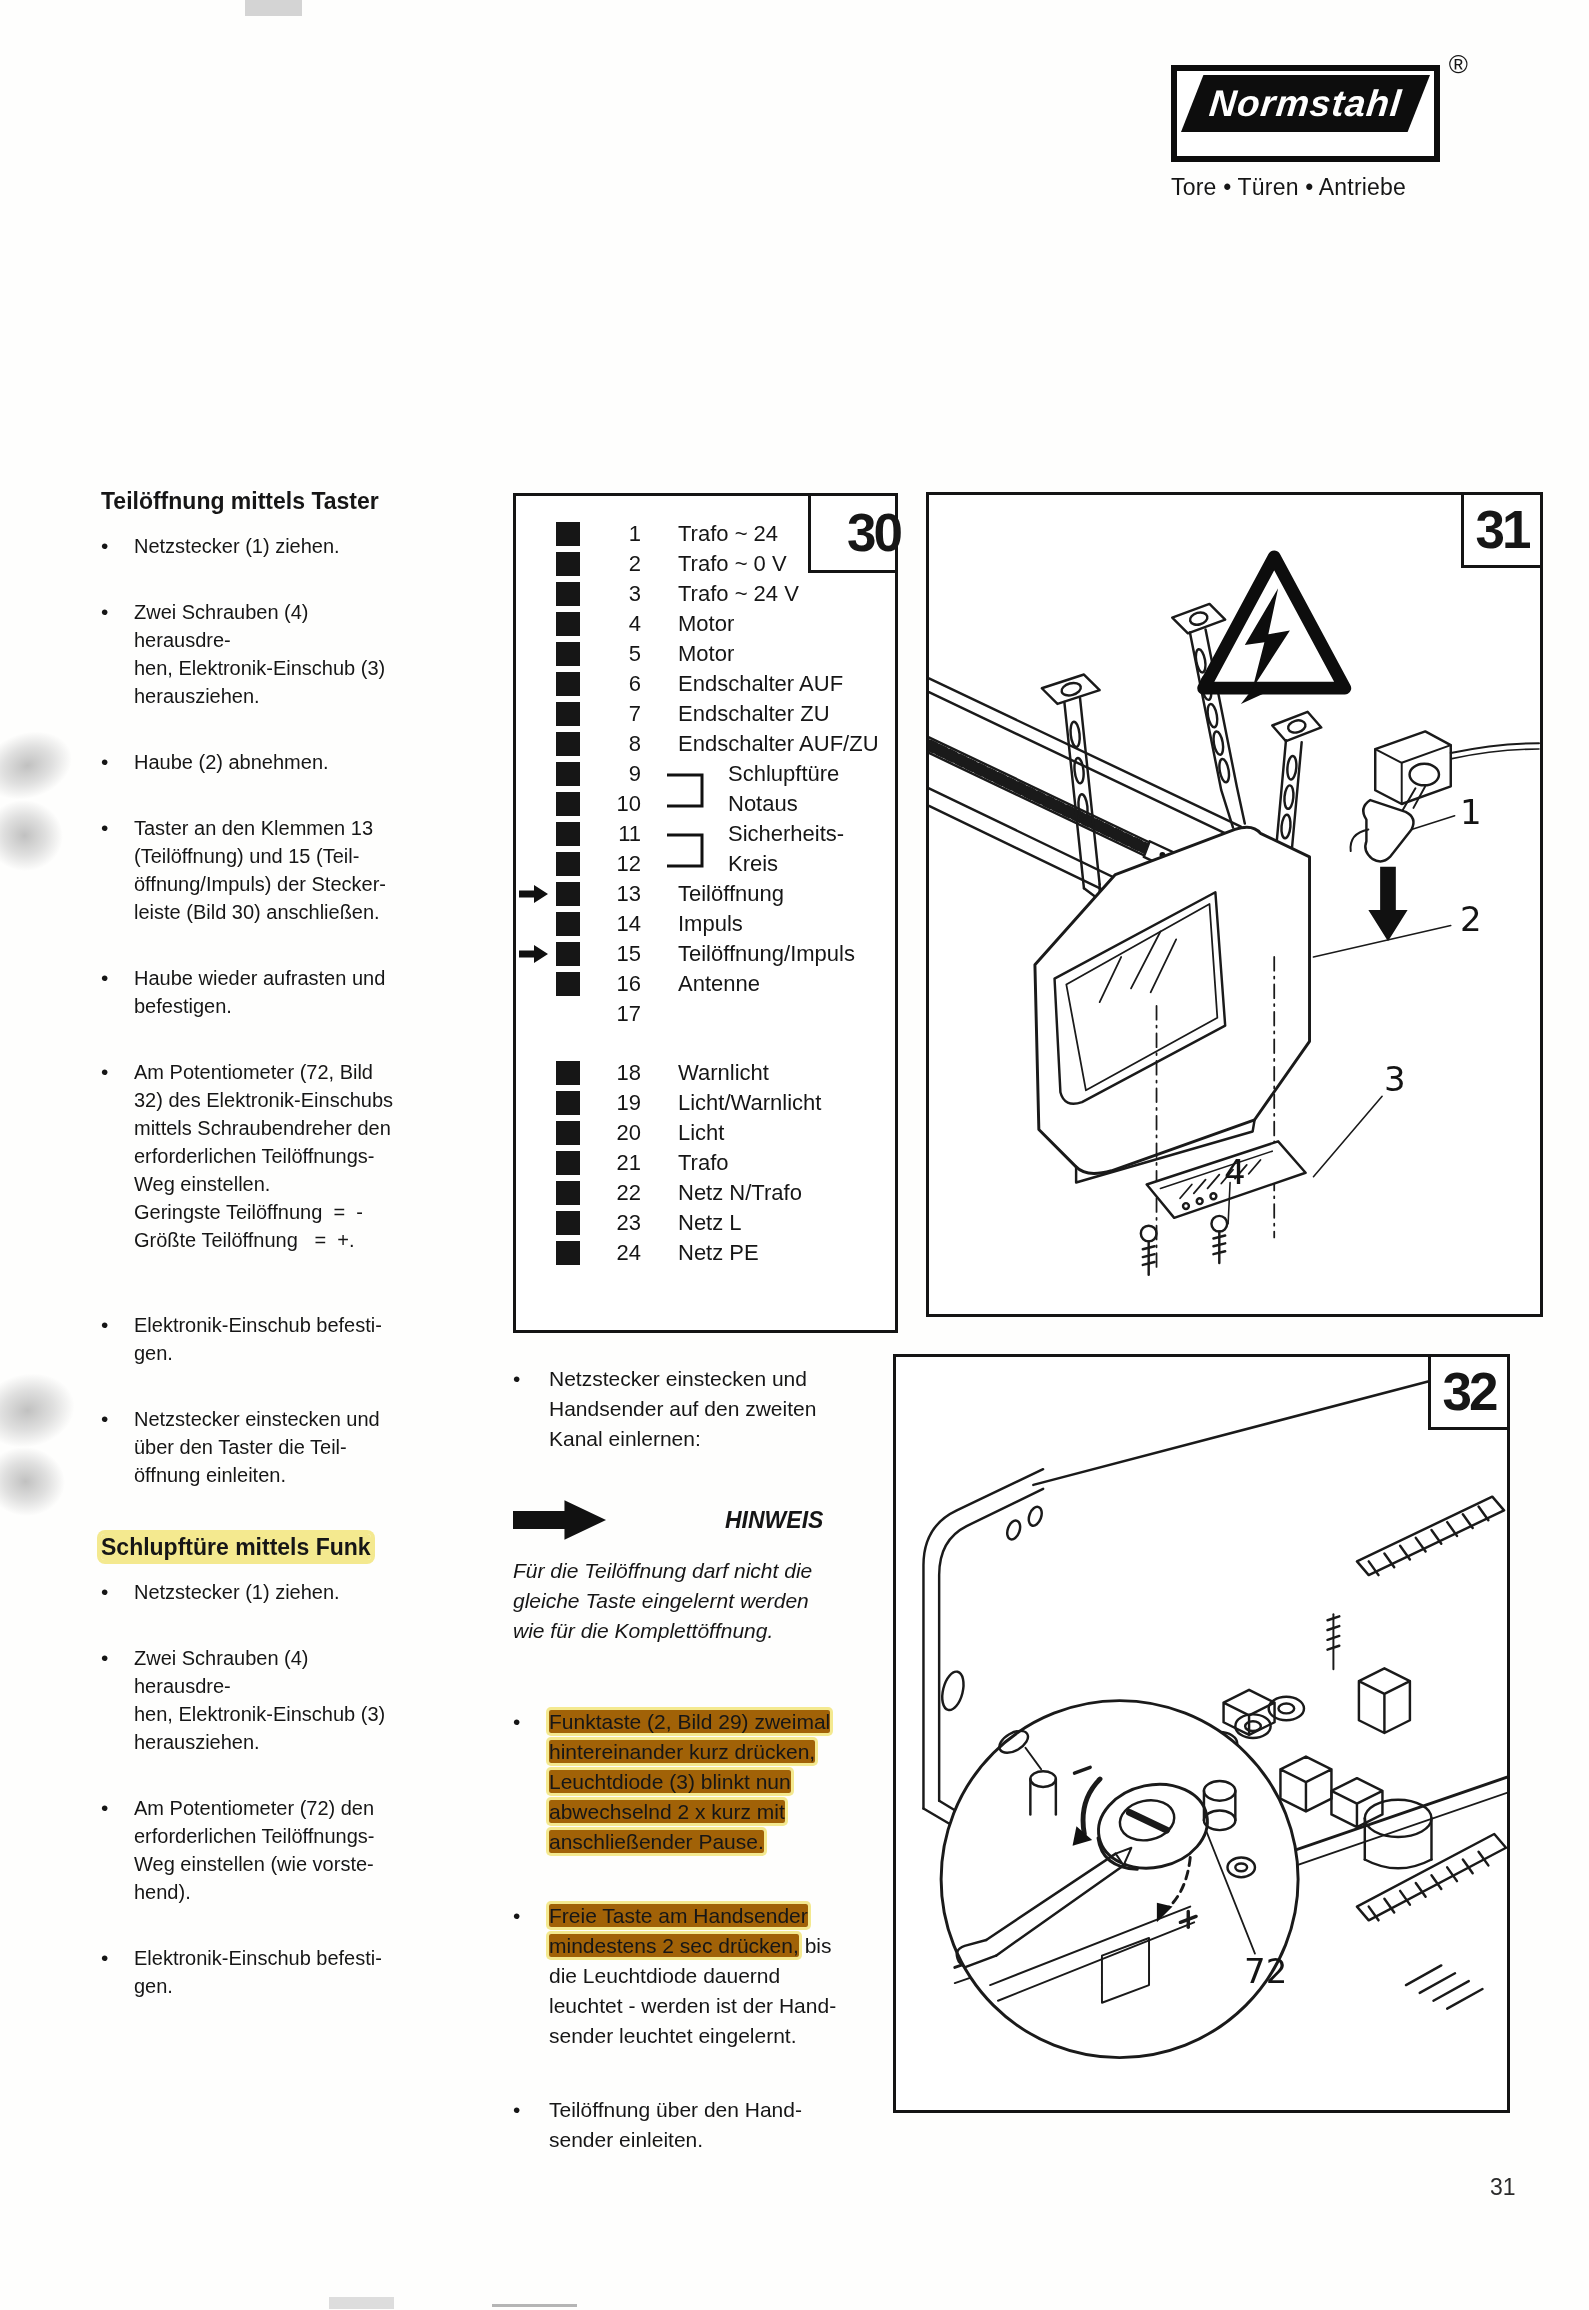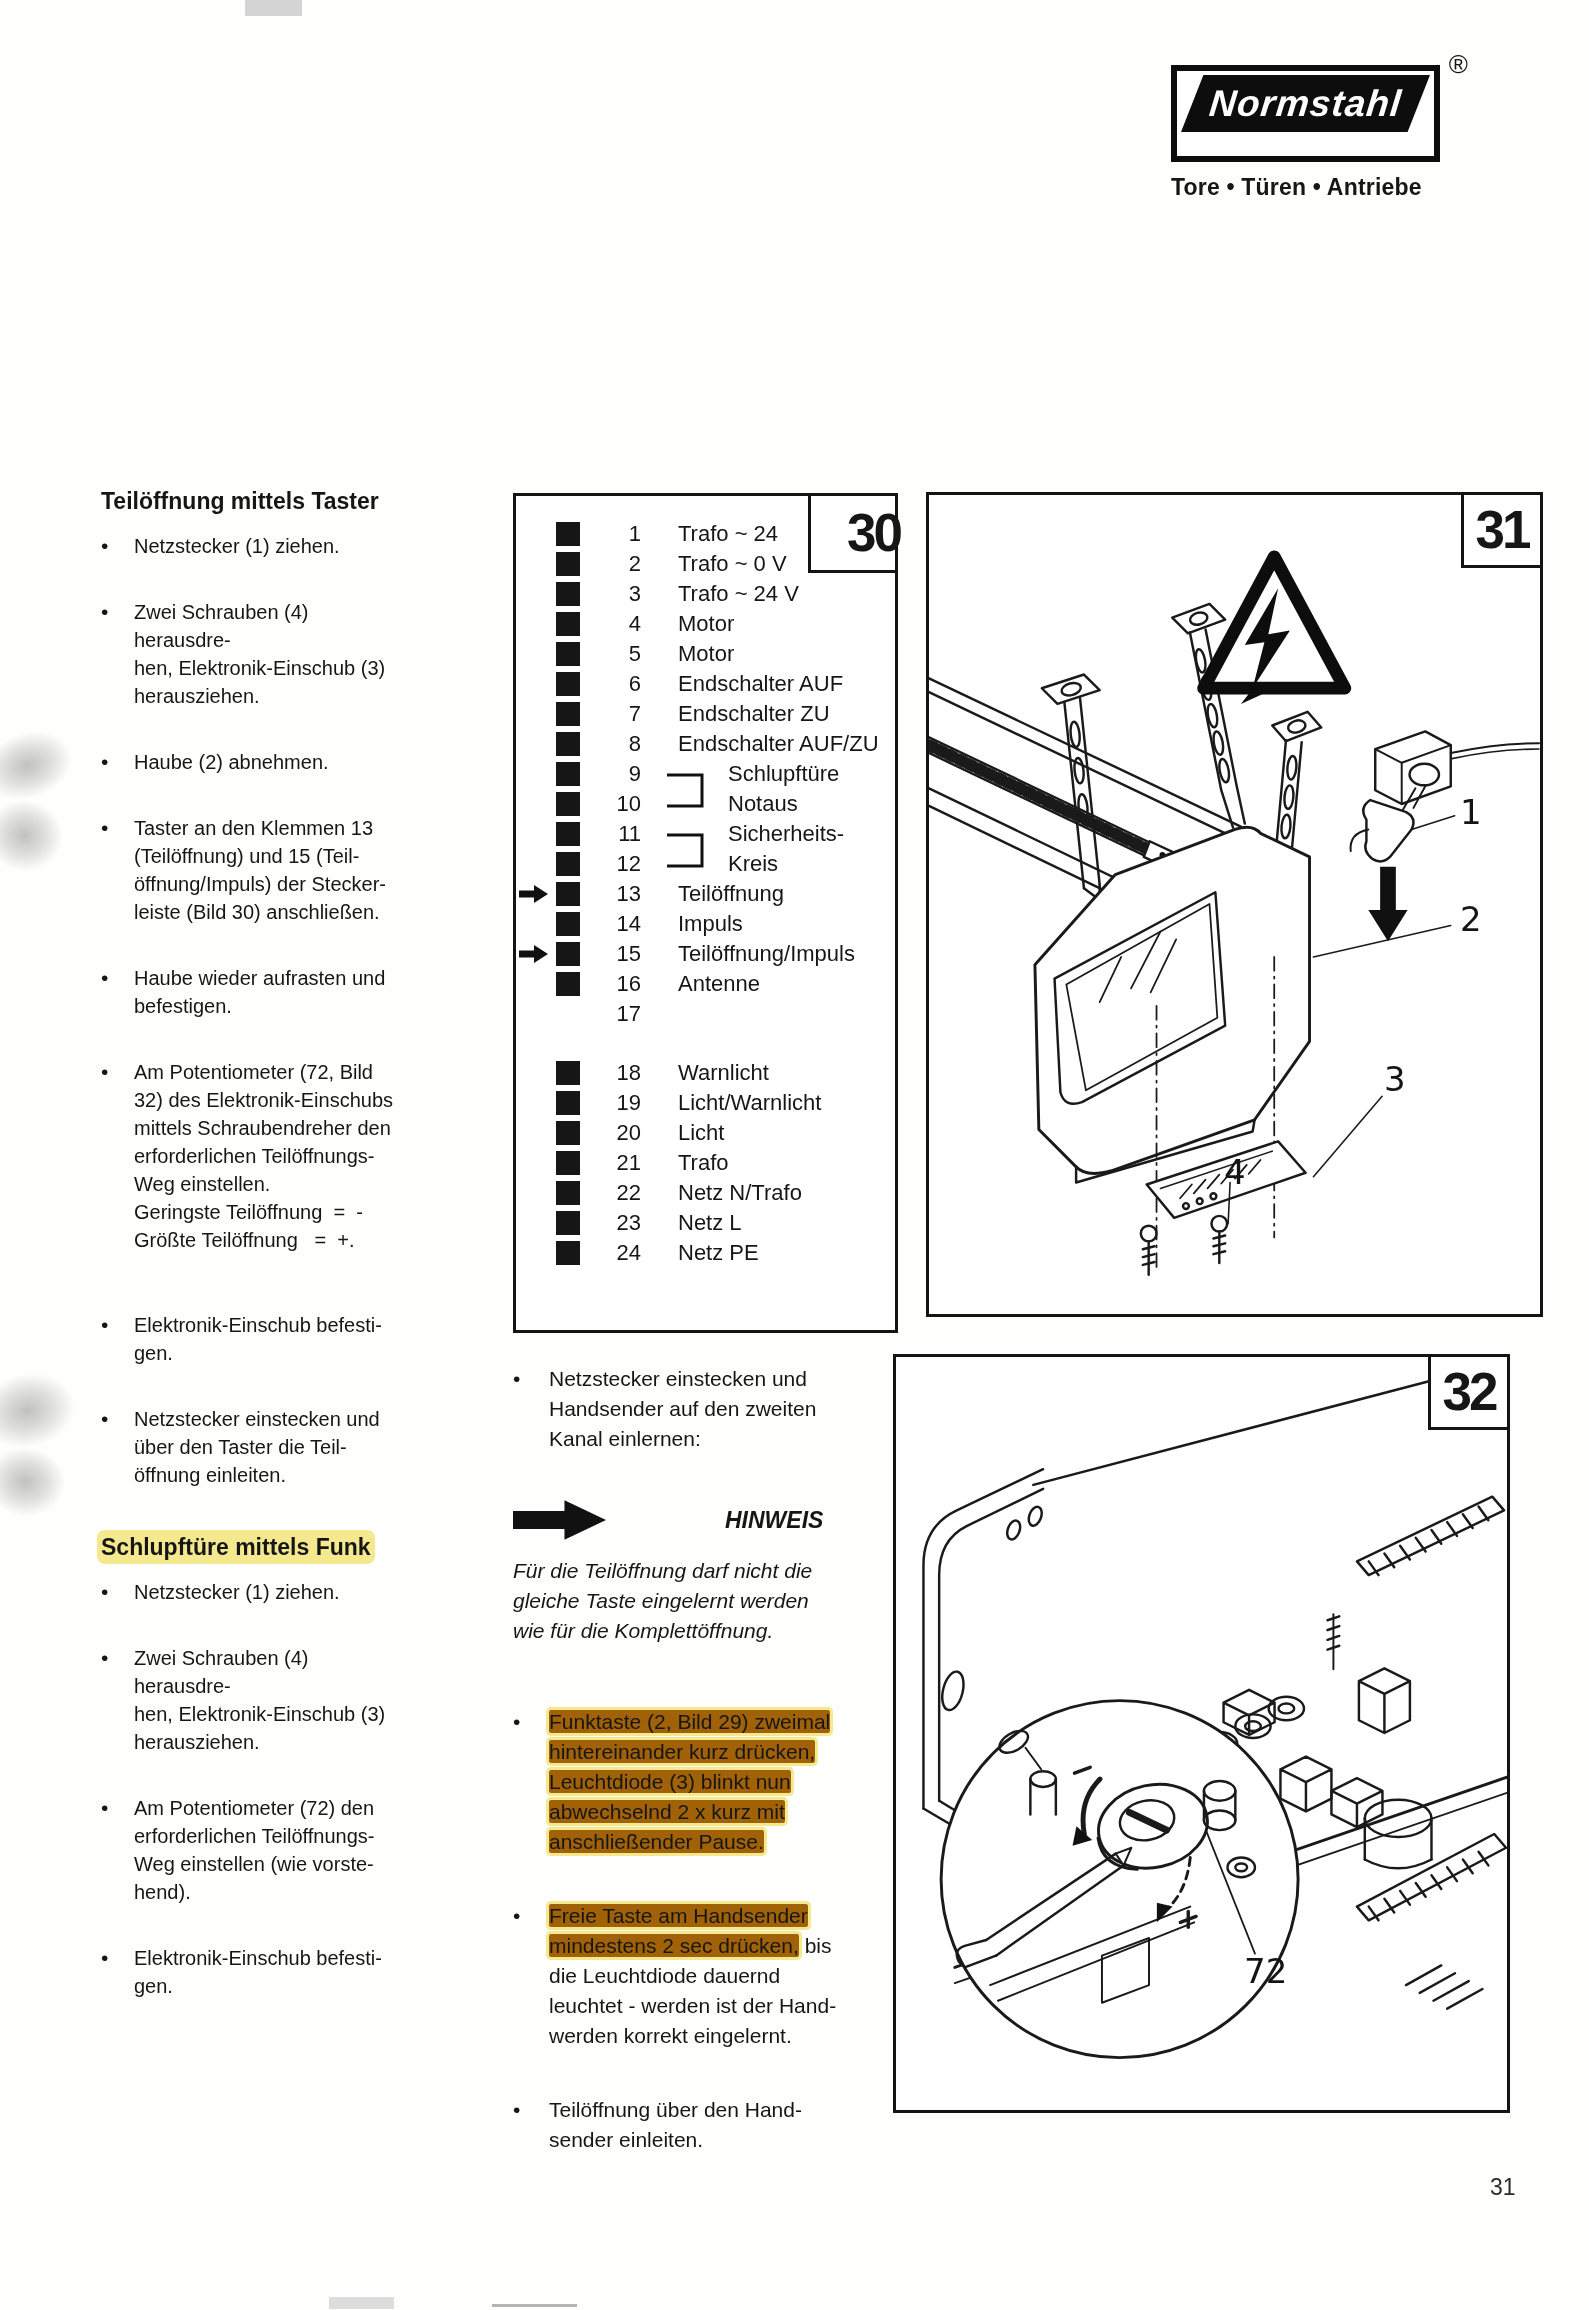--- a/index.html
+++ b/index.html
@@ -16,21 +16,21 @@
   .tab2{position:absolute;left:329px;top:2297px;width:65px;height:12px;background:#cfcfcf;opacity:.7;}
   .tab3{position:absolute;left:492px;top:2304px;width:85px;height:3px;background:#b5b5b5;}
   
   .logo-wrap{position:absolute;left:1171px;top:65px;width:269px;}
   .logo-box{position:relative;border:6px solid #0d0d0d;height:97px;box-sizing:border-box;background:#fff;}
   .logo-band{position:absolute;left:4px;top:4px;right:4px;height:57px;background:#0d0d0d;
              clip-path:polygon(9% 0,100% 0,91% 100%,0% 100%);}
   .logo-text{display:block;text-align:center;font-style:italic;font-weight:700;font-size:37px;
              line-height:57px;color:#fff;letter-spacing:1px;transform:skewX(-6deg);}
   .reg{position:absolute;right:-28px;top:-16px;font-size:26px;color:#161616;}
-  .tagline{margin-top:12px;font-weight:700;font-size:23px;white-space:nowrap;letter-spacing:0.2px;}
+  .tagline{margin-top:12px;font-weight:400;font-size:23px;white-space:nowrap;letter-spacing:0.2px;}
   
   .col-left{position:absolute;left:101px;top:487px;width:307px;}
   .heading{font-size:23px;line-height:29px;font-weight:700;margin:0 0 16px 0;}
   .heading.hlh{margin-top:6px;}
   .hlmark{background:#f4e98f;box-shadow:0 0 0 4px #f4e98f;border-radius:4px;}
   .bullet{display:flex;margin-bottom:38px;}
   .dot{width:33px;font-size:21px;line-height:28px;}
   .btext{flex:1;font-size:20px;line-height:28px;white-space:pre-wrap;}
   .bullets.sec1 .bullet:nth-child(6){margin-bottom:57px;}
   .bullets.sec1 .bullet:nth-child(8){margin-bottom:44px;}
@@ -323,21 +323,21 @@
     <div class="notebody">Für die Teilöffnung darf nicht die
 gleiche Taste eingelernt werden
 wie für die Komplettöffnung.</div>
     <div class="bullets">
         <div class="bullet">
           <span class="dot">•</span>
           <div class="btext"><div class="line"><span class="hl">Funktaste (2, Bild 29) zweimal</span></div><div class="line"><span class="hl">hintereinander kurz drücken,</span></div><div class="line"><span class="hl">Leuchtdiode (3) blinkt nun</span></div><div class="line"><span class="hl">abwechselnd 2 x kurz mit</span></div><div class="line"><span class="hl">anschließender Pause.</span></div></div>
         </div>
         <div class="bullet">
           <span class="dot">•</span>
-          <div class="btext"><div class="line"><span class="hl">Freie Taste am Handsender</span></div><div class="line"><span class="hl">mindestens 2 sec drücken,</span><span> bis</span></div><div class="line"><span>die Leuchtdiode dauernd</span></div><div class="line"><span>leuchtet - werden ist der Hand-</span></div><div class="line"><span>werden korrekt eingelernt.</span></div></div>
+          <div class="btext"><div class="line"><span class="hl">Freie Taste am Handsender</span></div><div class="line"><span class="hl">mindestens 2 sec drücken,</span><span> bis</span></div><div class="line"><span>die Leuchtdiode dauernd</span></div><div class="line"><span>leuchtet - werden ist der Hand-</span></div><div class="line"><span>sender leuchtet eingelernt.</span></div></div>
         </div>
         <div class="bullet">
           <span class="dot">•</span>
           <div class="btext"><div class="line"><span>Teilöffnung über den Hand-</span></div><div class="line"><span>sender einleiten.</span></div></div>
         </div>
       </div>
   </div>
 
   <div class="fig fig31">
     <svg class="art" viewBox="0 0 623 833">

